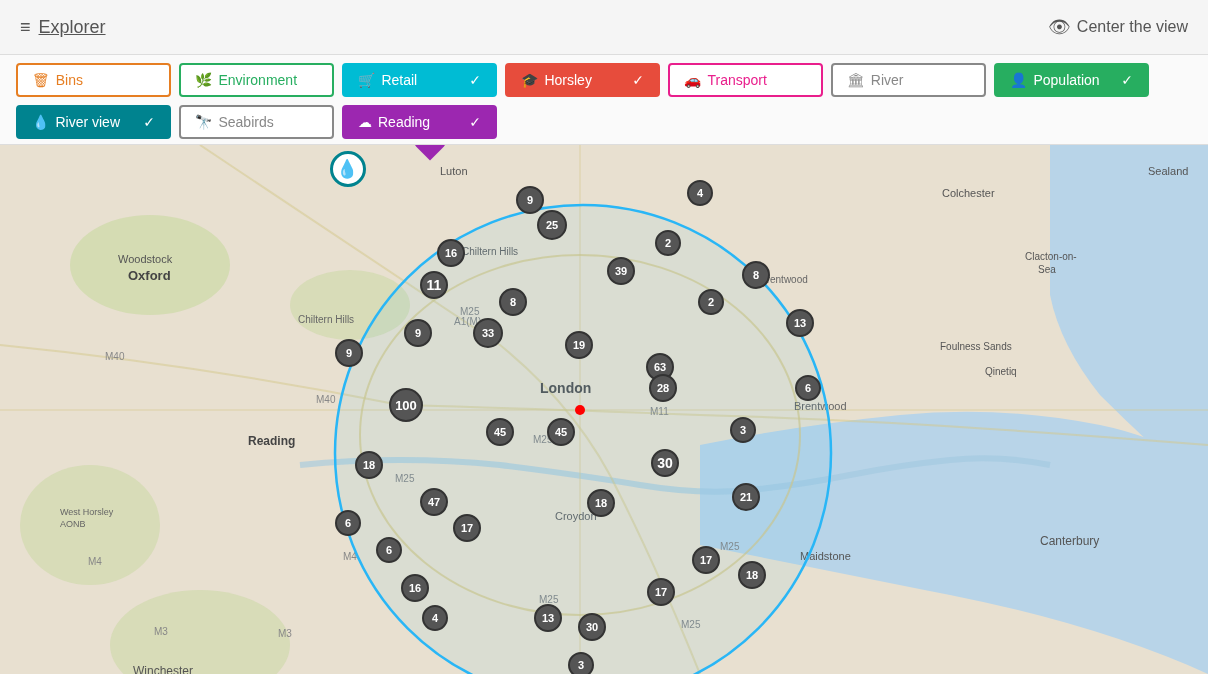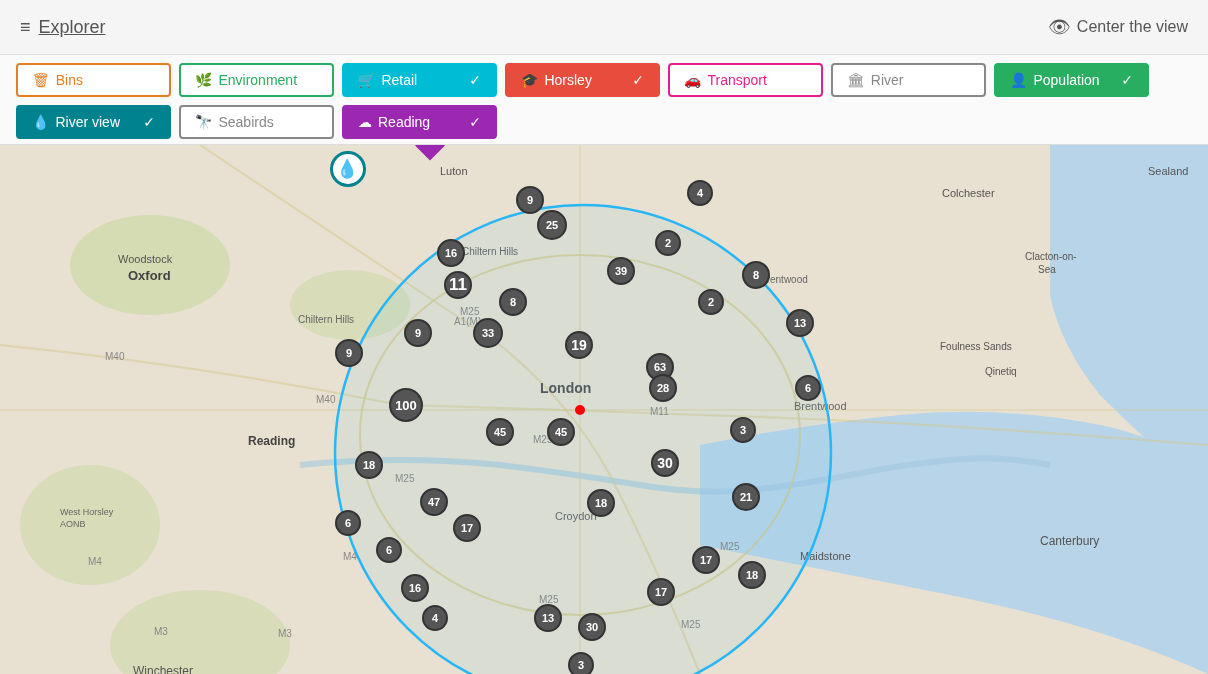--- a/index.html
+++ b/index.html
@@ -244,28 +244,28 @@
     <div class="marker-river-inner">💧</div>
   </div>
 
   <div id="clusters-layer">
       <div class="cluster" style="left: 530px; top: 55px; width: 28px; height: 28px; font-size: 11px;">9</div>
       <div class="cluster" style="left: 552px; top: 80px; width: 30px; height: 30px; font-size: 11px;">25</div>
       <div class="cluster" style="left: 700px; top: 48px; width: 26px; height: 26px; font-size: 11px;">4</div>
       <div class="cluster" style="left: 621px; top: 90px; width: 28px; height: 28px; font-size: 11px; margin-top: 36px;">39</div>
       <div class="cluster" style="left: 668px; top: 98px; width: 26px; height: 26px; font-size: 11px;">2</div>
       <div class="cluster" style="left: 451px; top: 108px; width: 28px; height: 28px; font-size: 11px;">16</div>
-      <div class="cluster" style="left: 458px; top: 140px; width: 28px; height: 28px; font-size: 17px;">11</div>
+      <div class="cluster" style="left: 434px; top: 140px; width: 28px; height: 28px; font-size: 14px;">11</div>
       <div class="cluster" style="left: 756px; top: 130px; width: 28px; height: 28px; font-size: 11px;">8</div>
       <div class="cluster" style="left: 513px; top: 157px; width: 28px; height: 28px; font-size: 11px;">8</div>
       <div class="cluster" style="left: 711px; top: 157px; width: 26px; height: 26px; font-size: 11px;">2</div>
       <div class="cluster" style="left: 418px; top: 188px; width: 28px; height: 28px; font-size: 11px;">9</div>
       <div class="cluster" style="left: 800px; top: 178px; width: 28px; height: 28px; font-size: 11px;">13</div>
       <div class="cluster" style="left: 349px; top: 208px; width: 28px; height: 28px; font-size: 11px;">9</div>
-      <div class="cluster" style="left: 579px; top: 200px; width: 28px; height: 28px; font-size: 14px;">19</div>
+      <div class="cluster" style="left: 579px; top: 200px; width: 28px; height: 28px; font-size: 11px;">19</div>
       <div class="cluster" style="left: 488px; top: 188px; width: 30px; height: 30px; font-size: 11px;">33</div>
       <div class="cluster" style="left: 660px; top: 222px; width: 28px; height: 28px; font-size: 11px;">63</div>
       <div class="cluster" style="left: 663px; top: 243px; width: 28px; height: 28px; font-size: 11px;">28</div>
       <div class="cluster" style="left: 808px; top: 243px; width: 26px; height: 26px; font-size: 11px;">6</div>
       <div class="cluster" style="left: 406px; top: 260px; width: 34px; height: 34px; font-size: 13px;">100</div>
       <div class="cluster" style="left: 500px; top: 287px; width: 28px; height: 28px; font-size: 11px;">45</div>
       <div class="cluster" style="left: 561px; top: 287px; width: 28px; height: 28px; font-size: 11px;">45</div>
       <div class="cluster" style="left: 743px; top: 285px; width: 26px; height: 26px; font-size: 11px;">3</div>
       <div class="cluster" style="left: 665px; top: 318px; width: 28px; height: 28px; font-size: 14px;">30</div>
       <div class="cluster" style="left: 369px; top: 320px; width: 28px; height: 28px; font-size: 11px;">18</div>

